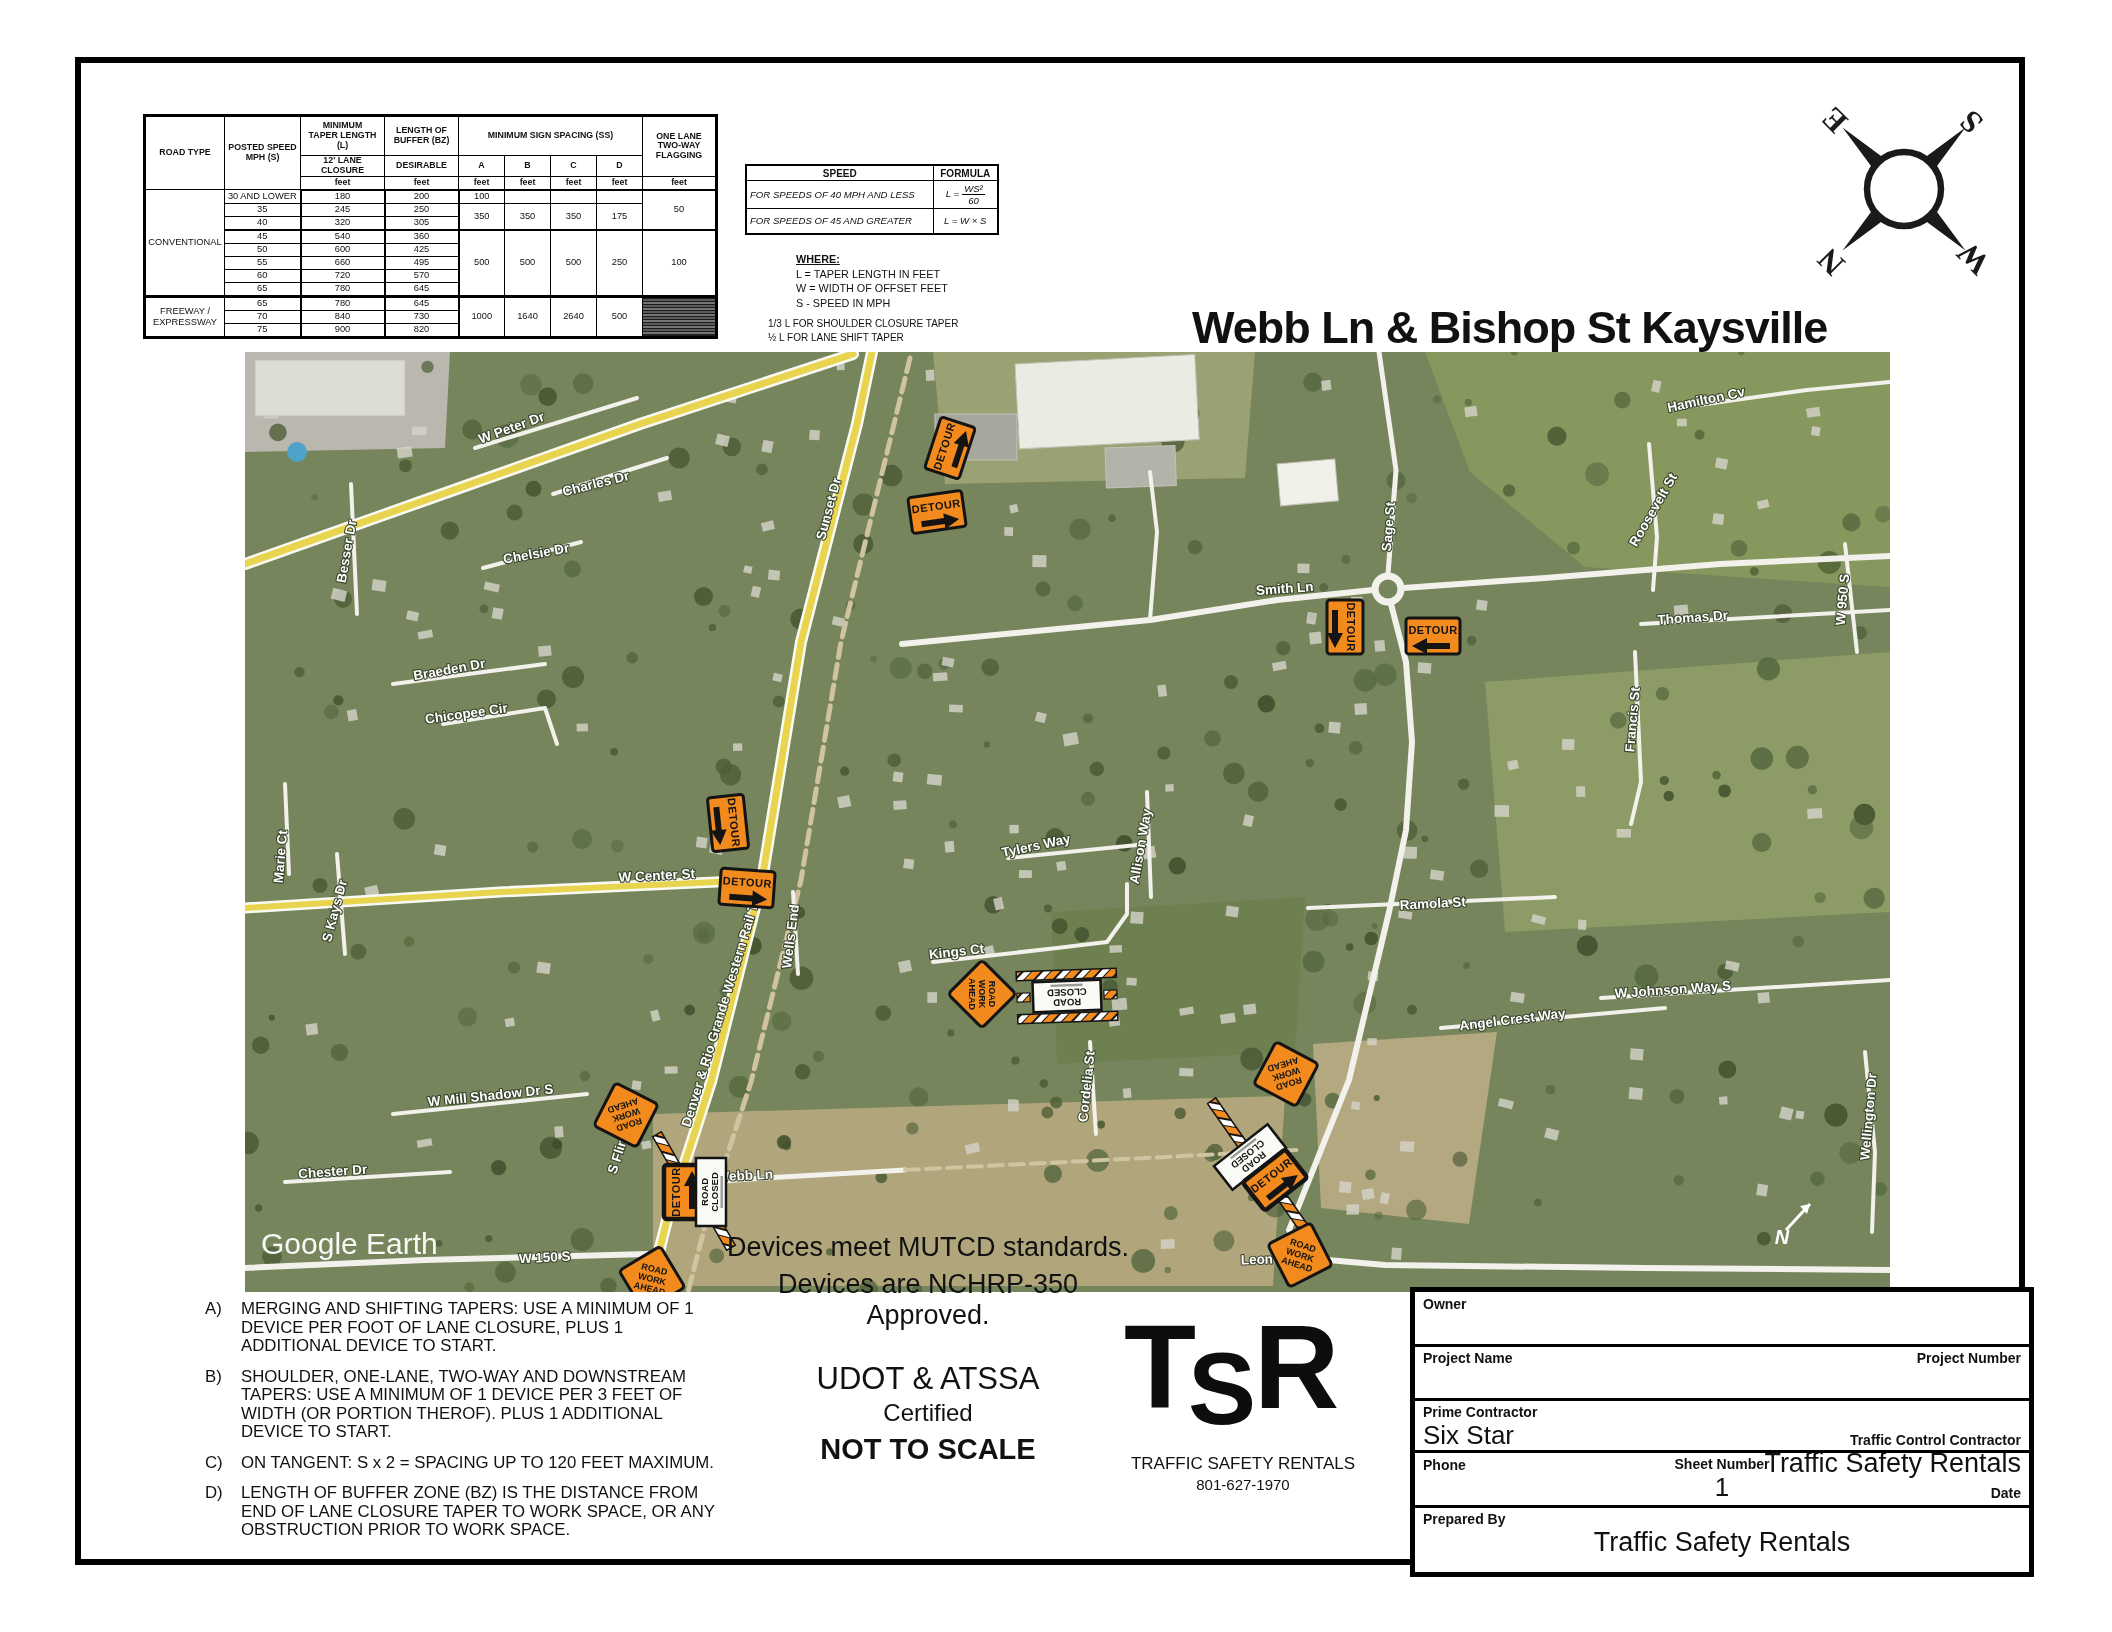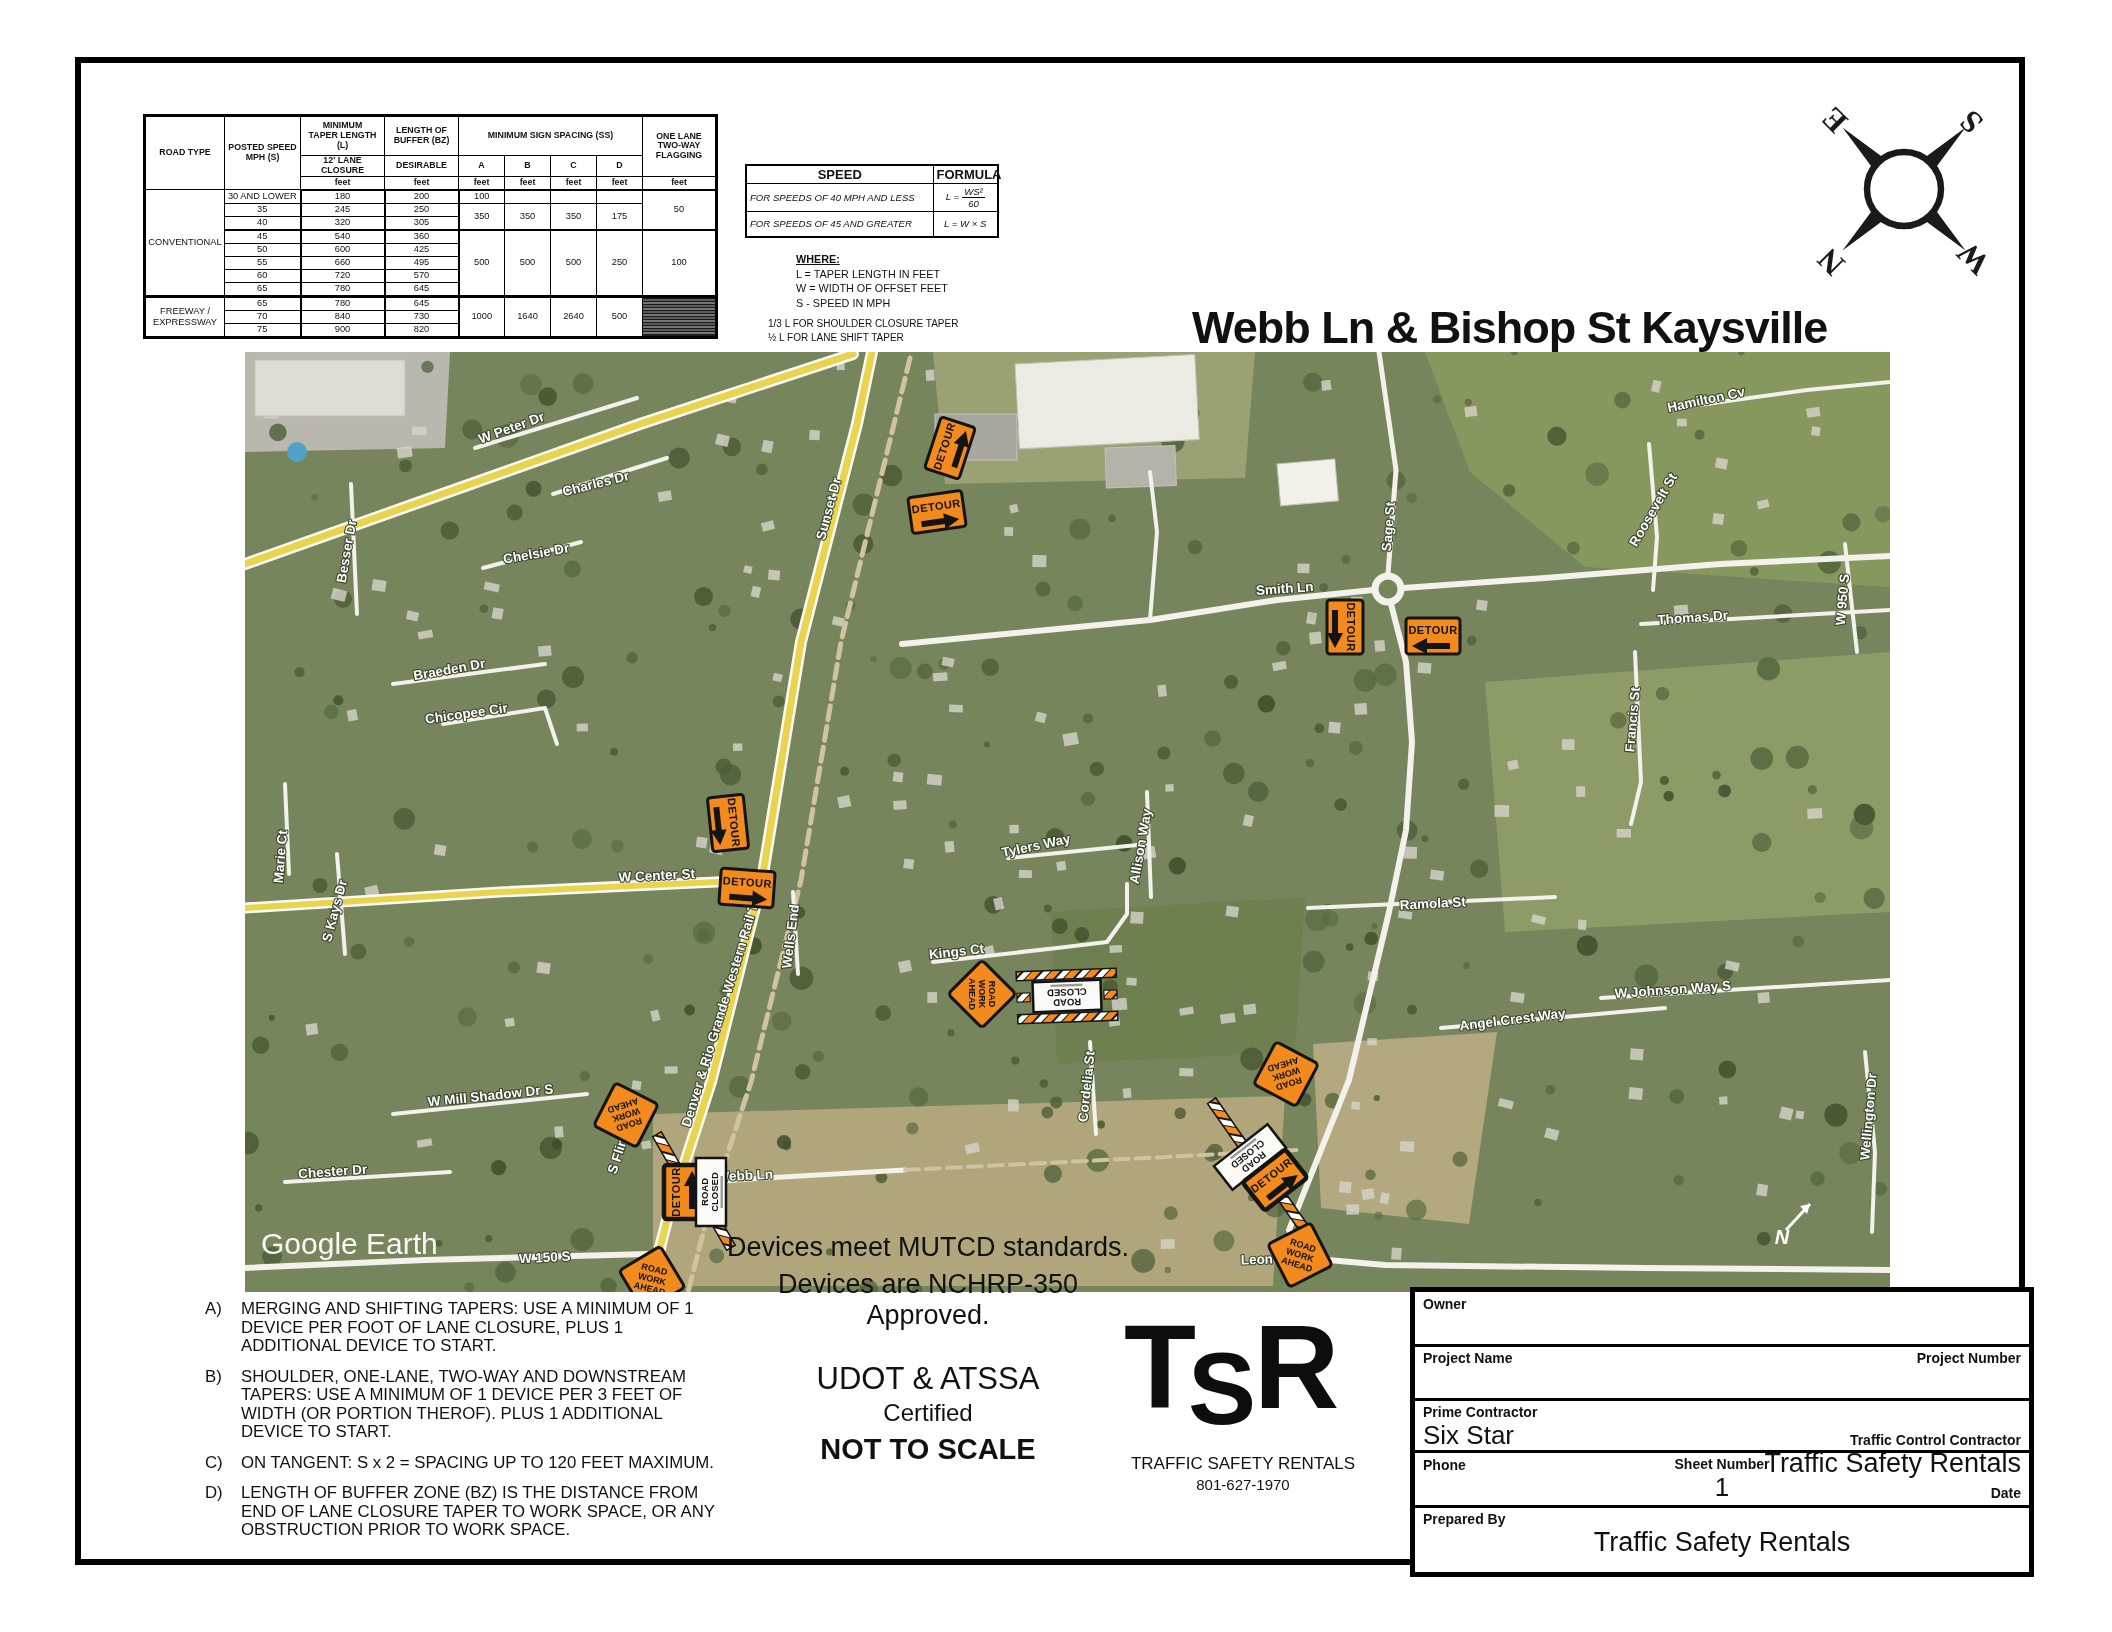--- a/index.html
+++ b/index.html
@@ -20,21 +20,21 @@
   #taper-table thead tr:last-child th{border-bottom:2px solid #000;}
   #taper-table .vb{border-left-width:2px;border-right-width:2px;}
   #taper-table .mt{border-top-width:2px;}
   #taper-table .tt{border-top-width:3px;}
   #taper-table .hatch{background:repeating-linear-gradient(0deg,#1c1c1c 0 2px,#cfcfcf 2px 3px,#1c1c1c 3px 5px,#9a9a9a 5px 6px);}
 
   
   #formula-table{position:absolute;left:745px;top:164px;border-collapse:collapse;table-layout:fixed;
       width:252px;border:2.5px solid #000;}
   #formula-table th,#formula-table td{border:1.5px solid #000;text-align:center;padding:1px 3px;}
-  #formula-table th{font-size:13px;height:12px;}
+  #formula-table th{font-size:10px;height:12px;}
   #formula-table td{font-size:9.6px;font-style:italic;}
   #formula-table .fr1{height:28px;}
   #formula-table .fr2{height:25px;}
   #formula-table td.spd{text-align:left;}
   .frac{display:inline-block;vertical-align:middle;text-align:center;margin-left:3px;}
   .frac .num{display:block;border-bottom:1.2px solid #000;padding:0 2px;}
   .frac .den{display:block;}
 
   #where{position:absolute;left:768px;top:252px;font-size:10.8px;line-height:14.5px;}
   #where .w-title{font-weight:bold;text-decoration:underline;margin-left:28px;}

